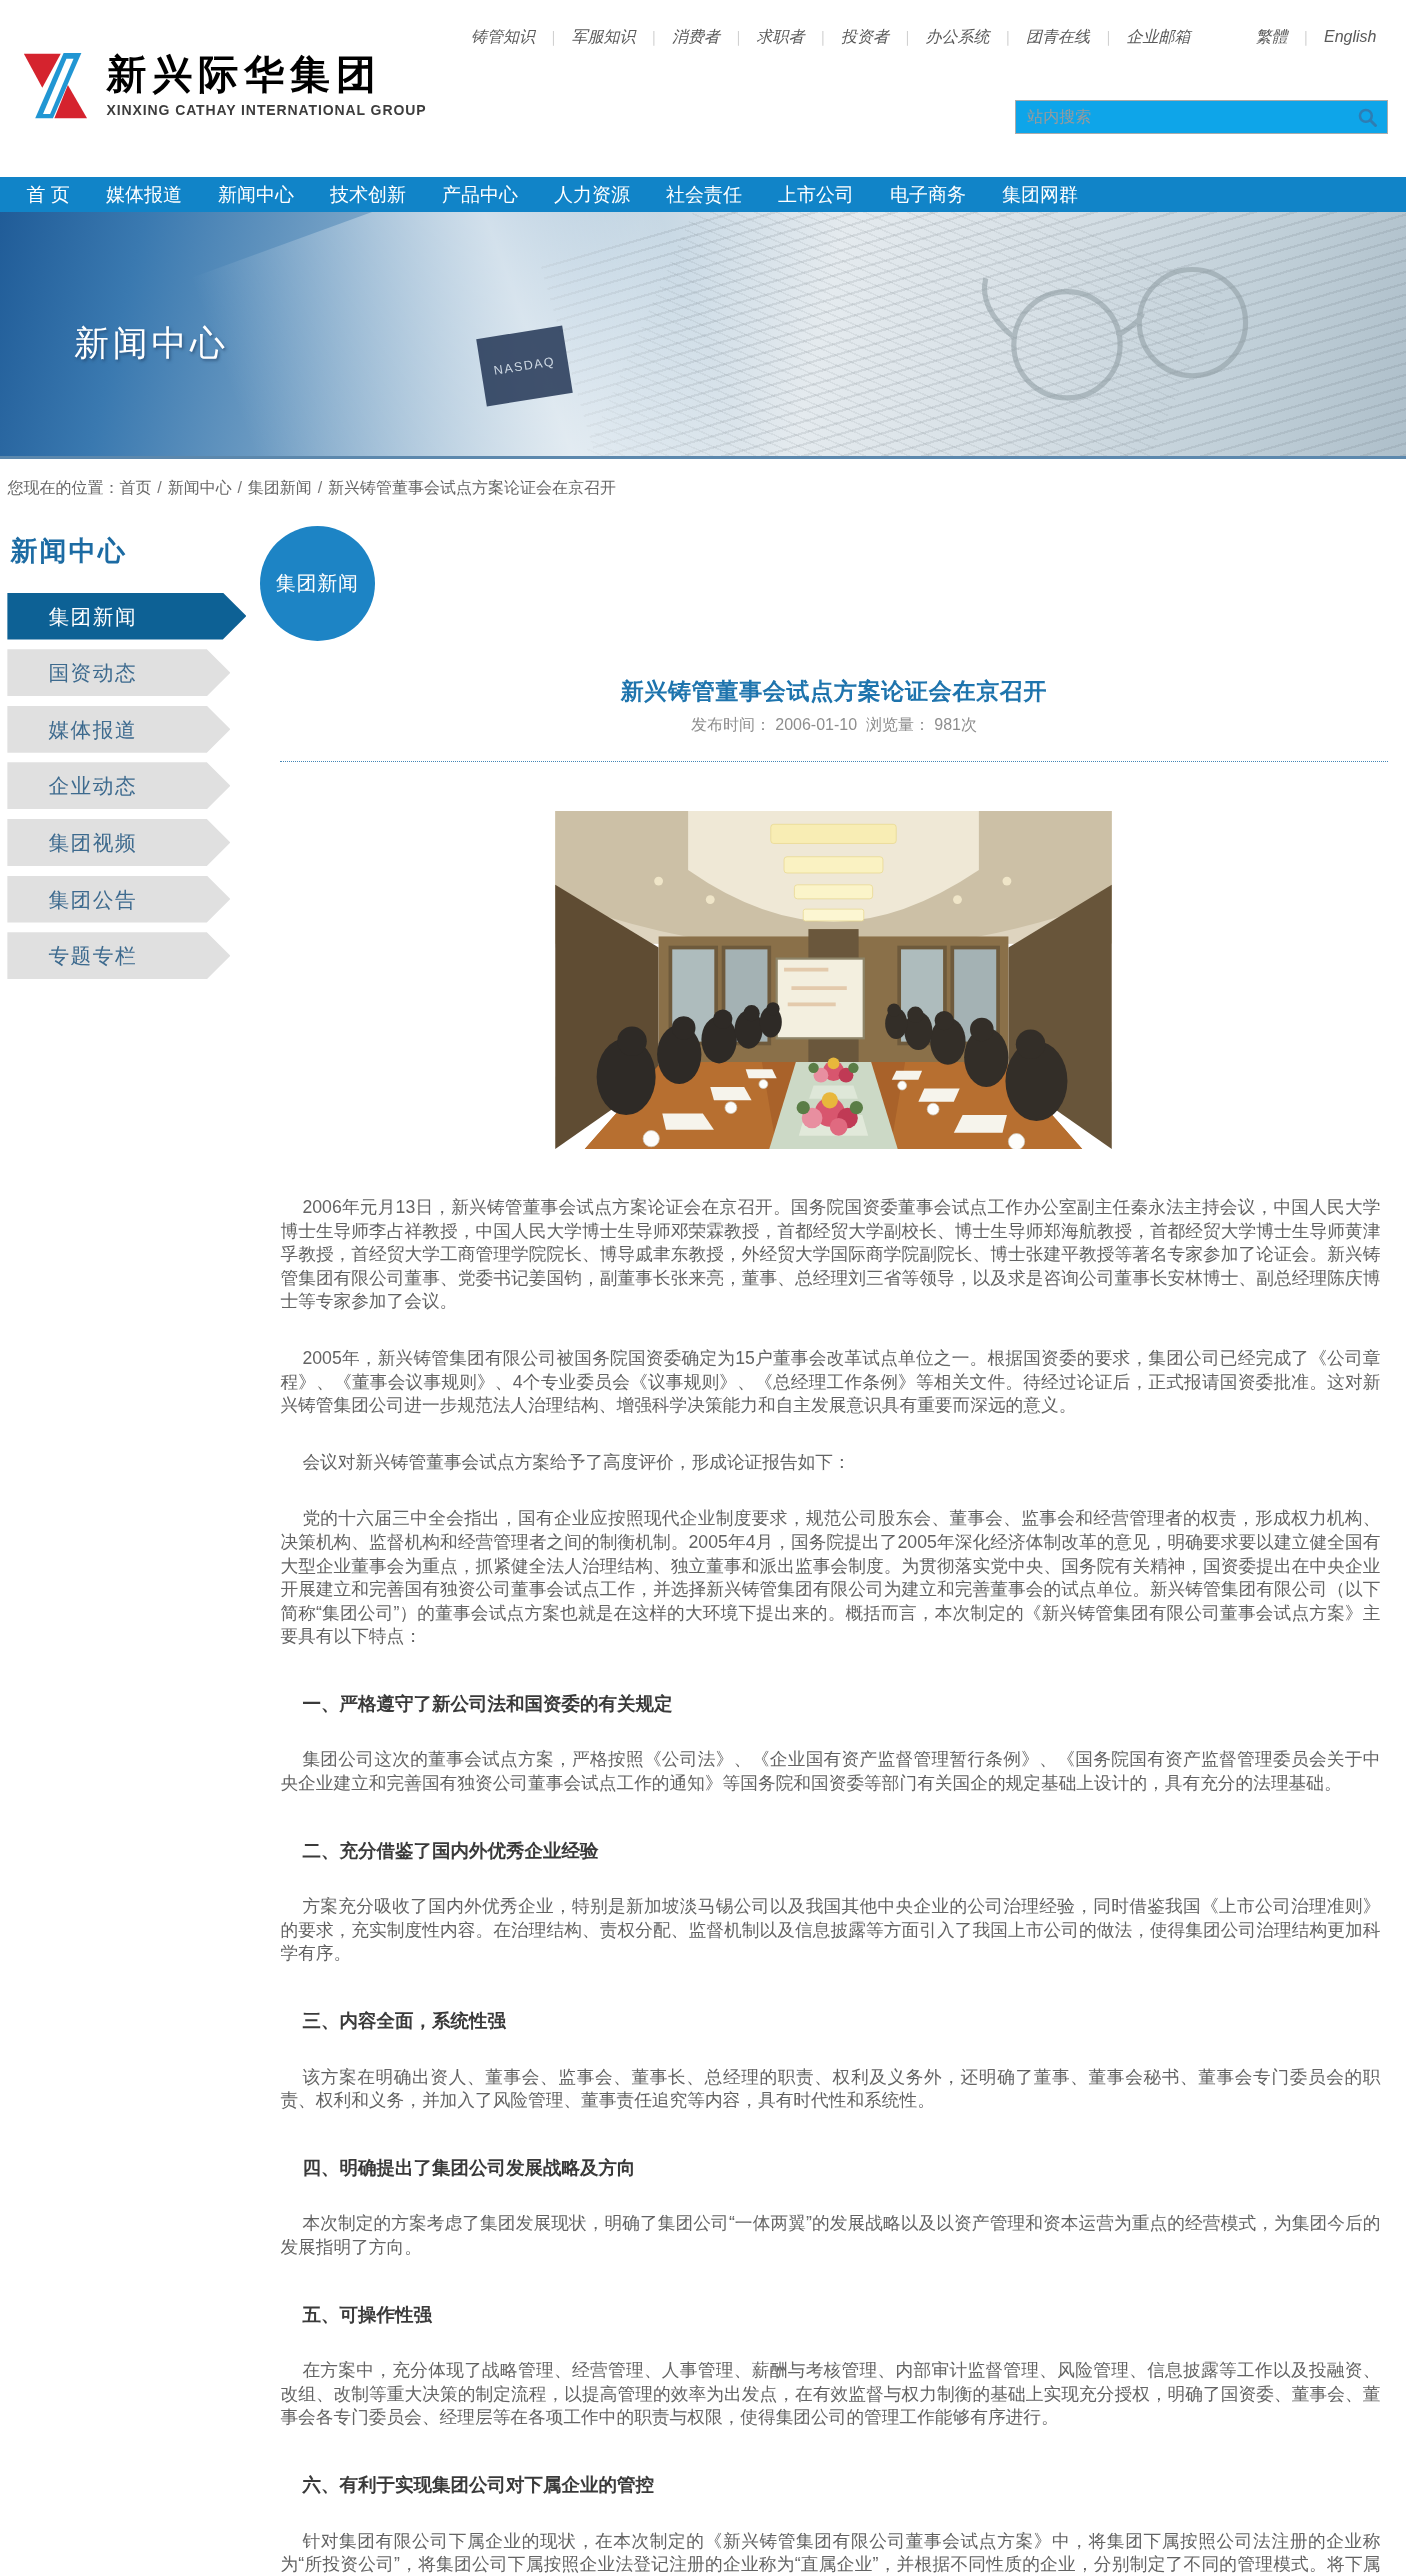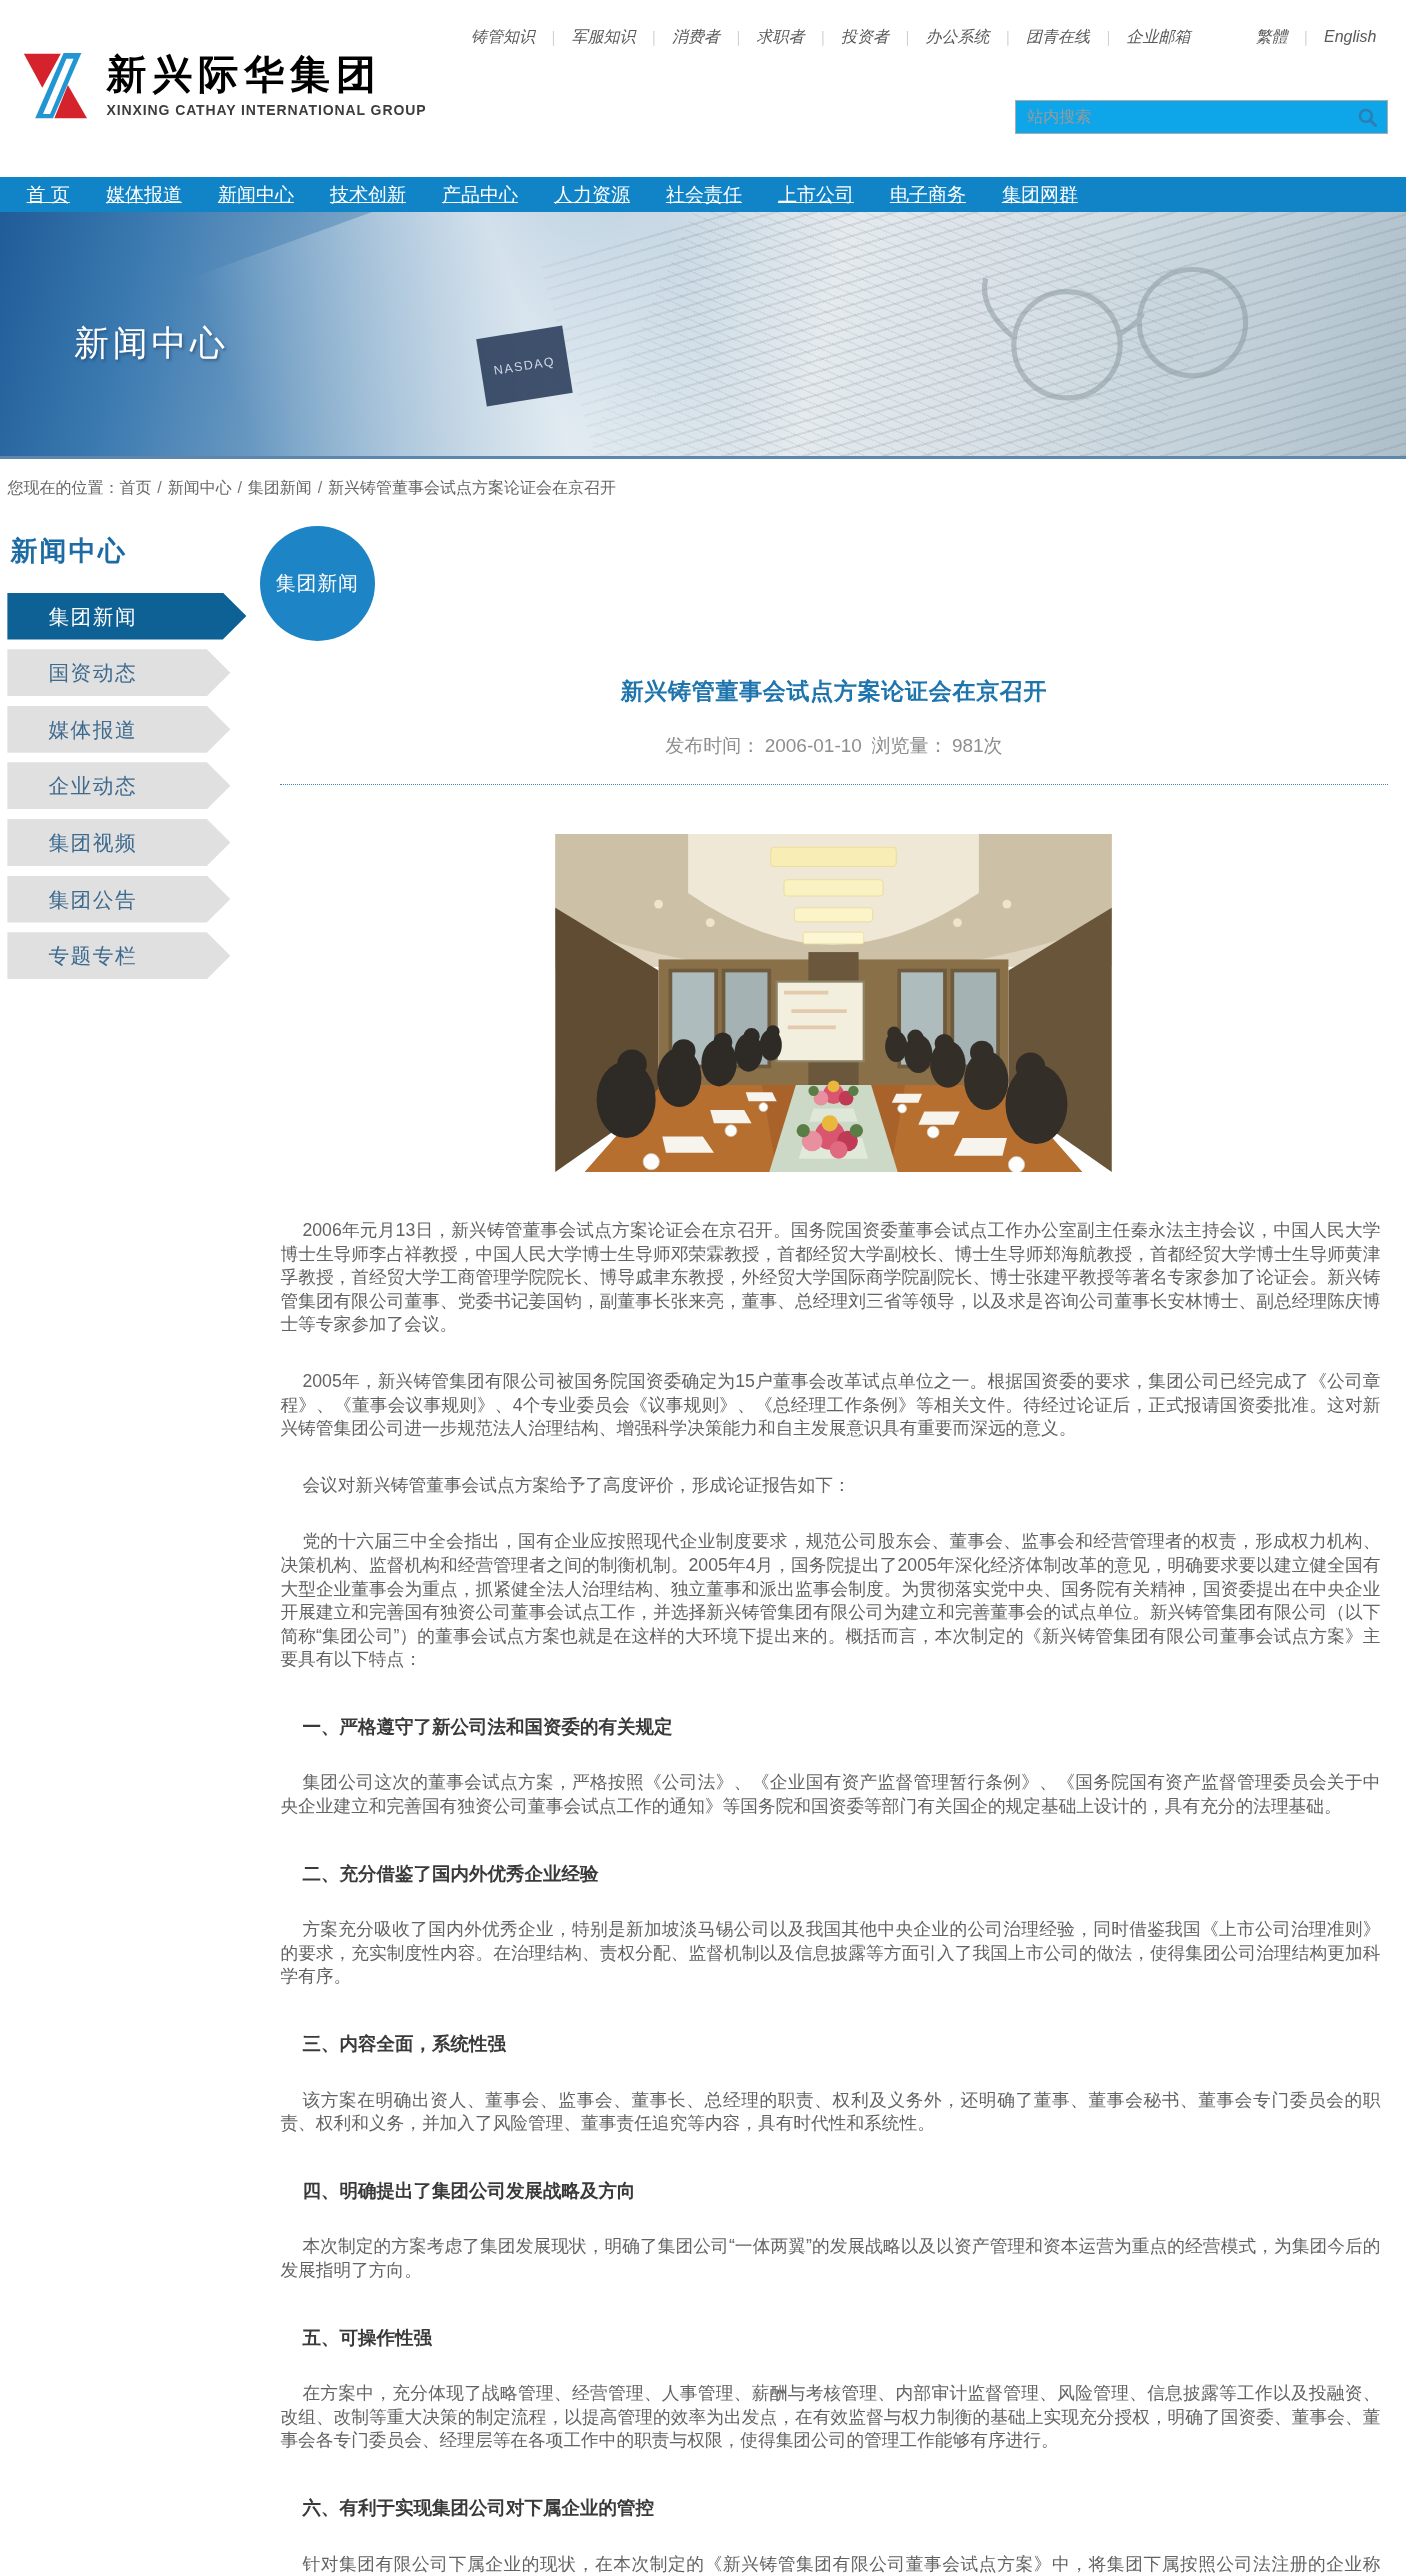--- a/index.html
+++ b/index.html
@@ -32,21 +32,21 @@
   }
   .search-box input {
     flex: 1; height: 100%; border: none; outline: none;
     font-size: 16px; padding-left: 11.8px; color: #333; background: transparent;
     font-family: "Liberation Sans", "DejaVu Sans", sans-serif;
   }
   .search-box input::placeholder { color: #9a9a9a; }
   .search-btn { width: 38px; height: 100%; display: flex; align-items: center; justify-content: center; cursor: pointer; background: transparent; border: none; }
   
   .main-nav { height: 35px; background: #1184c8; display: flex; align-items: center; padding-left: 26.6px; }
-  .nav-item { color: #fff; font-size: 19px; margin-right: 36px; white-space: pre; cursor: pointer; text-decoration: underline; }
+  .nav-item { color: #fff; font-size: 19px; margin-right: 36px; white-space: pre; cursor: pointer; }
   
   .banner {
     position: relative; height: 247px; overflow: hidden;
     background: linear-gradient(103deg, #205c98 0%, #3a79b0 10%, #7ea7c9 26%, #c4d6e3 44%,
                 #e4eaee 58%, #d7e0e6 72%, #c0cfd8 88%, #aebfca 100%);
     border-bottom: 3px solid #5c88ad;
   }
   .news-stripes {
     position: absolute; right: -103px; top: -89px; width: 923px; height: 472px;
     transform: rotate(-16deg);
@@ -90,21 +90,21 @@
   }
   .menu-item.active { background: #0d6195; color: #ffffff; width: 239px; }
   .main { flex: 1; position: relative; padding-left: 34px; }
   .badge {
     position: absolute; top: -4.4px; left: 13.3px; width: 115px; height: 115px; border-radius: 50%;
     background: #1d84c5; color: #fff; font-size: 20px; letter-spacing: 0.7px;
     display: flex; align-items: center; justify-content: center;
   }
   .article-head { padding-top: 146px; text-align: center; }
   .article-title { font-size: 23px; font-weight: bold; color: #1e74ad; letter-spacing: 0.7px; }
-  .article-meta { margin-top: 26px; font-size: 19px; color: #8e8e8e; }
+  .article-meta { margin-top: 8px; font-size: 16px; color: #8e8e8e; }
   .article-meta span { margin: 0 2.2px; }
   .dotted-rule { border-bottom: 1.5px dotted #4586b5; margin-top: 25px; }
   .photo-wrap { width: 557px; height: 338px; margin: 49px auto 0; overflow: hidden; }
   .article-body { margin-top: 47px; font-size: 17.7px; line-height: 23.6px; color: #636363; }
   .para { margin: 0 7px 33px 0; text-indent: 22px; text-align: justify; }
   .sec-heading { font-size: 18.5px; font-weight: bold; color: #3a3a3a; margin: 43px 0 33px 0; text-indent: 22px; }
 </style>
 </head>
 <body>
 

